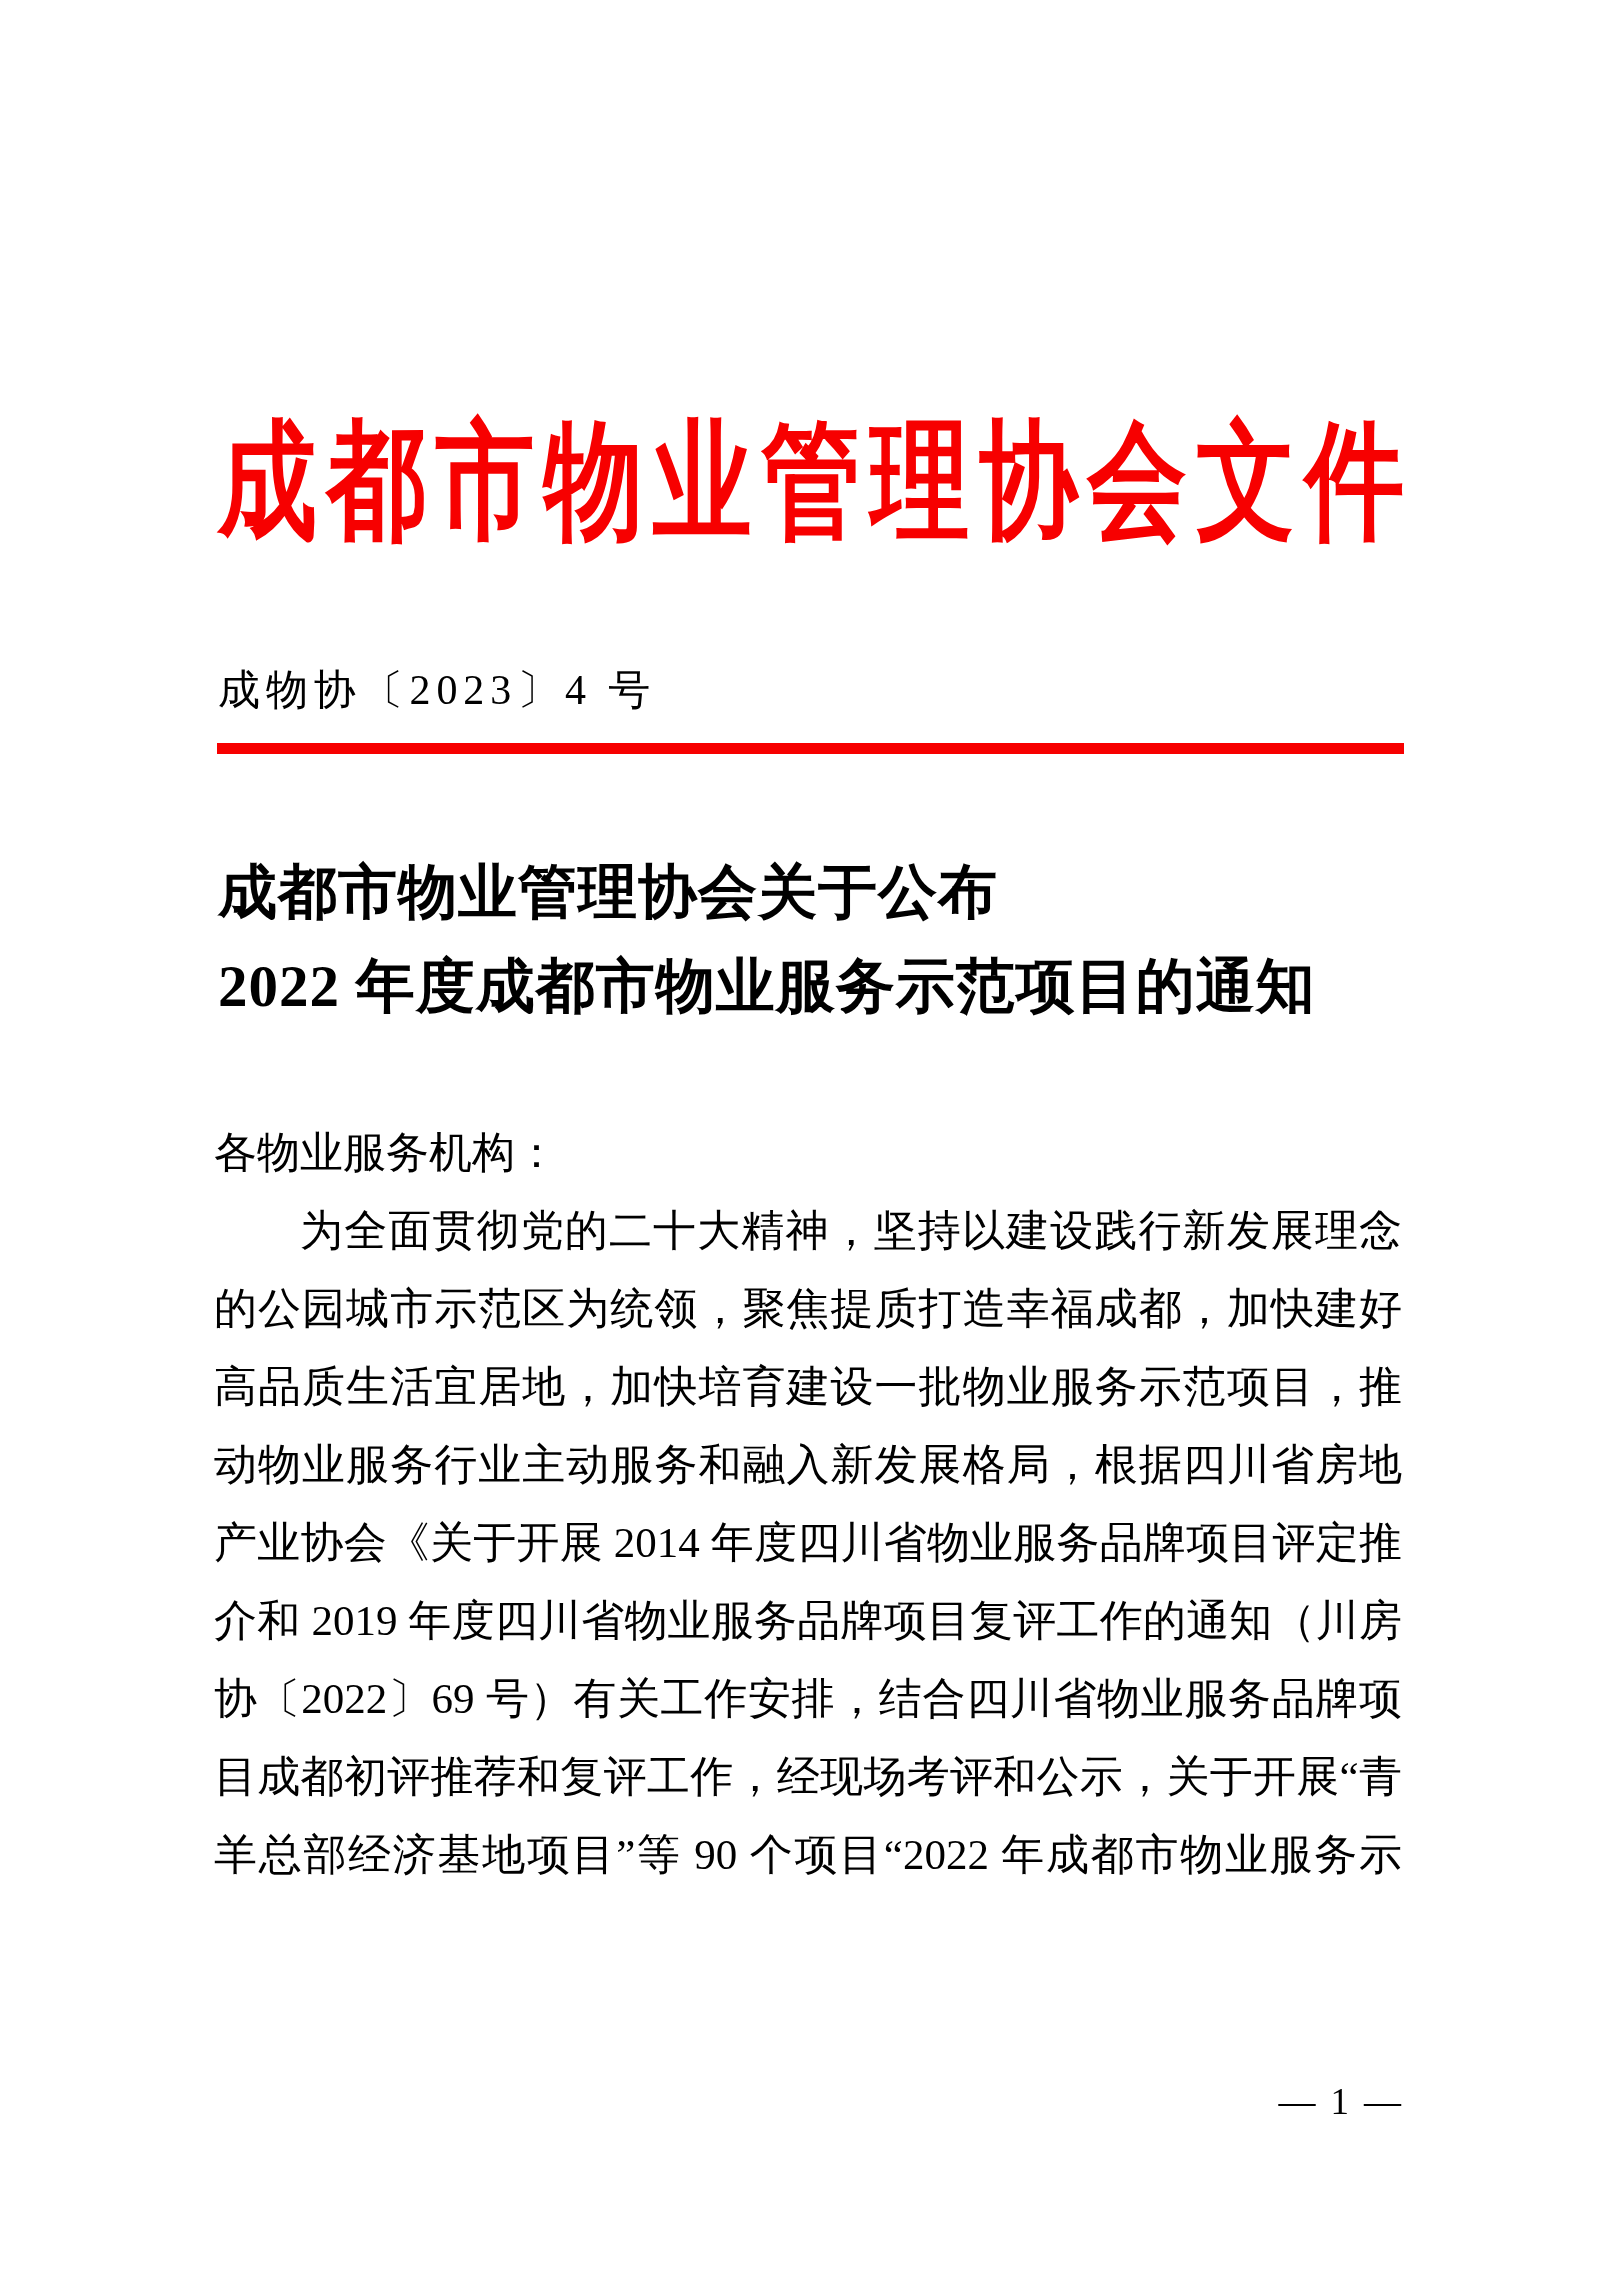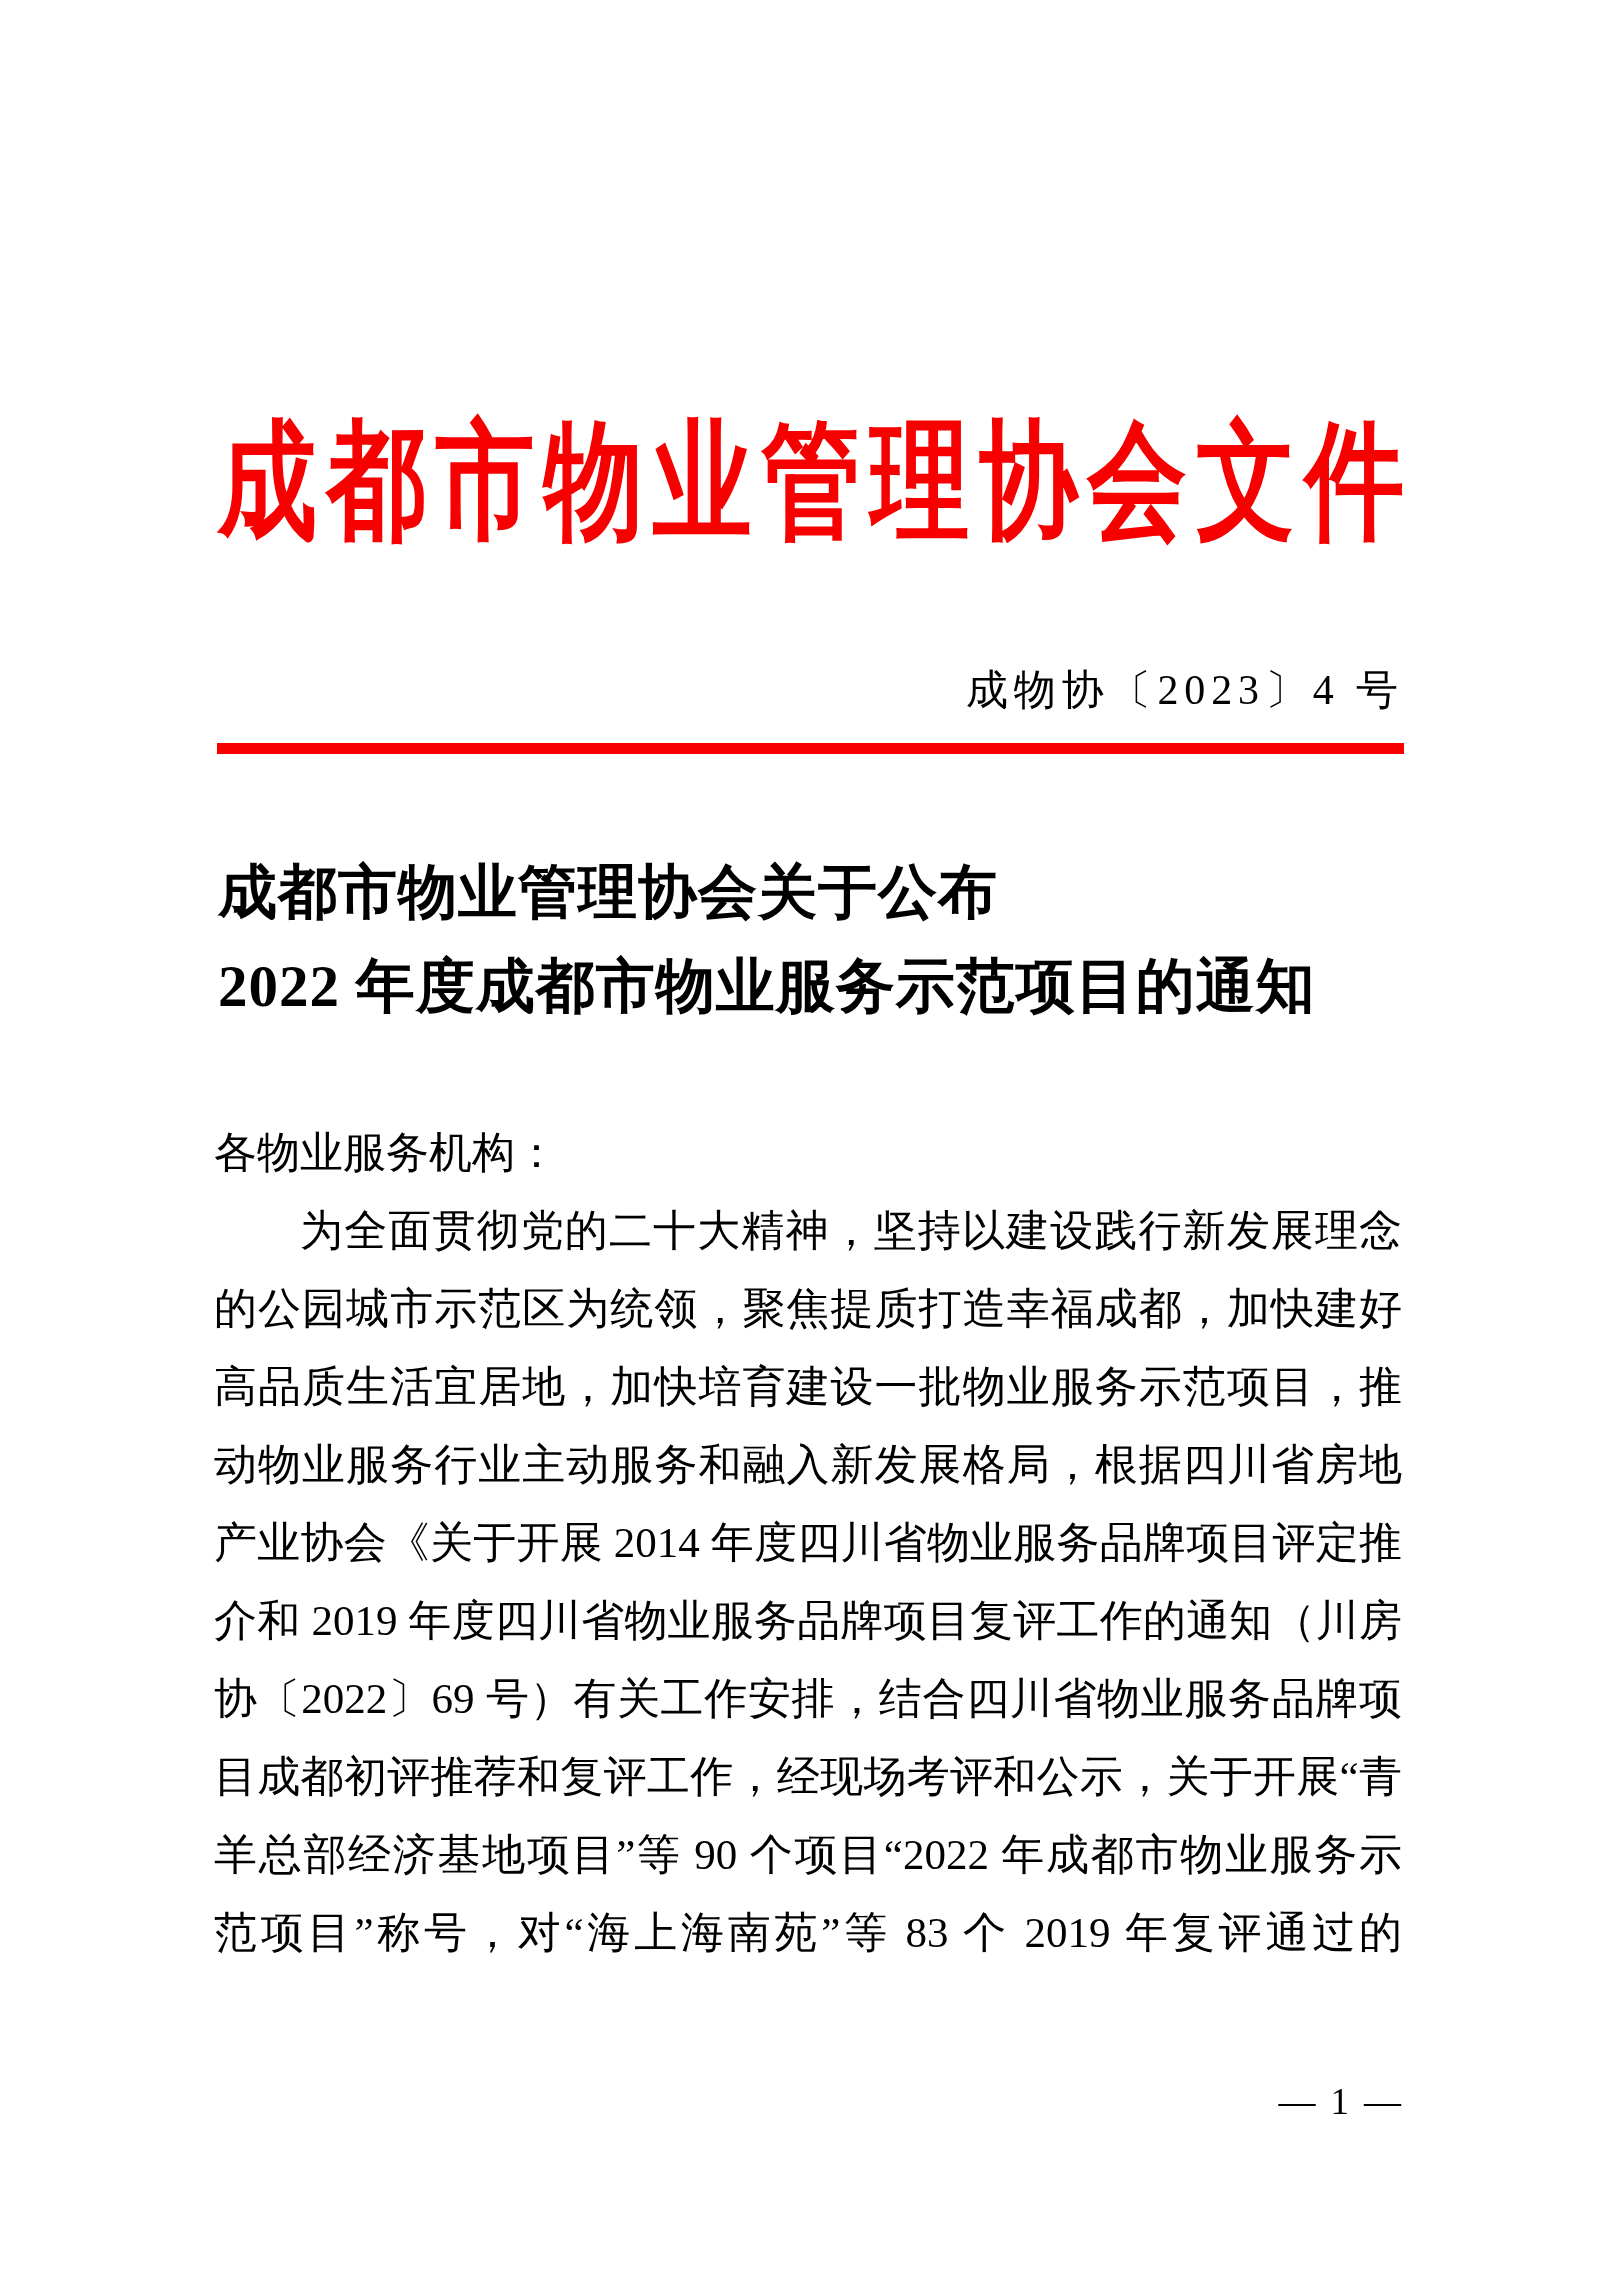--- a/index.html
+++ b/index.html
@@ -31,21 +31,21 @@
     transform: scaleY(1.30);
     transform-origin: center top;
     white-space: nowrap;
   }
   
   .doc-no {
     position: absolute;
     top: 663px;
     left: 218px;
     width: 1186px;
-    text-align: right;
+    text-align: left;
     font-size: 42px;
     line-height: 55px;
     letter-spacing: 0.14em;
     color: #000;
   }
   
   .red-rule {
     position: absolute;
     top: 743px;
     left: 217px;
@@ -119,19 +119,18 @@
     <div class="salutation">各物业服务机构：</div>
     <div class="body-line indent">为全面贯彻党的二十大精神，坚持以建设践行新发展理念</div>
     <div class="body-line">的公园城市示范区为统领，聚焦提质打造幸福成都，加快建好</div>
     <div class="body-line">高品质生活宜居地，加快培育建设一批物业服务示范项目，推</div>
     <div class="body-line">动物业服务行业主动服务和融入新发展格局，根据四川省房地</div>
     <div class="body-line">产业协会《关于开展 2014 年度四川省物业服务品牌项目评定推</div>
     <div class="body-line">介和 2019 年度四川省物业服务品牌项目复评工作的通知（川房</div>
     <div class="body-line">协〔2022〕69 号）有关工作安排，结合四川省物业服务品牌项</div>
     <div class="body-line">目成都初评推荐和复评工作，经现场考评和公示，关于开展“青</div>
     <div class="body-line">羊总部经济基地项目”等 90 个项目“2022 年成都市物业服务示</div>
-    <div class="body-line">范项目”称号，对“海上海南苑”等 83 个 2019 年复评通过的</div>
   </div>
 
   <div class="footer">— 1 —</div>
 
 </div>
 
 
 </body></html>

